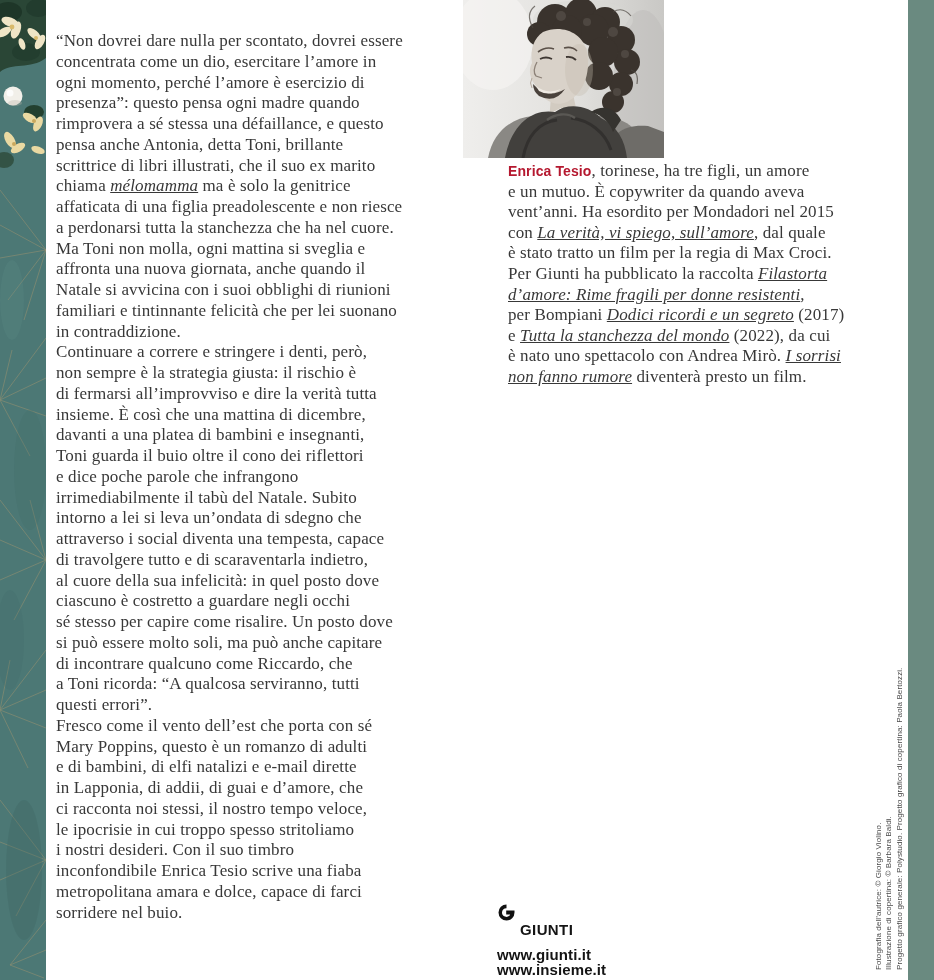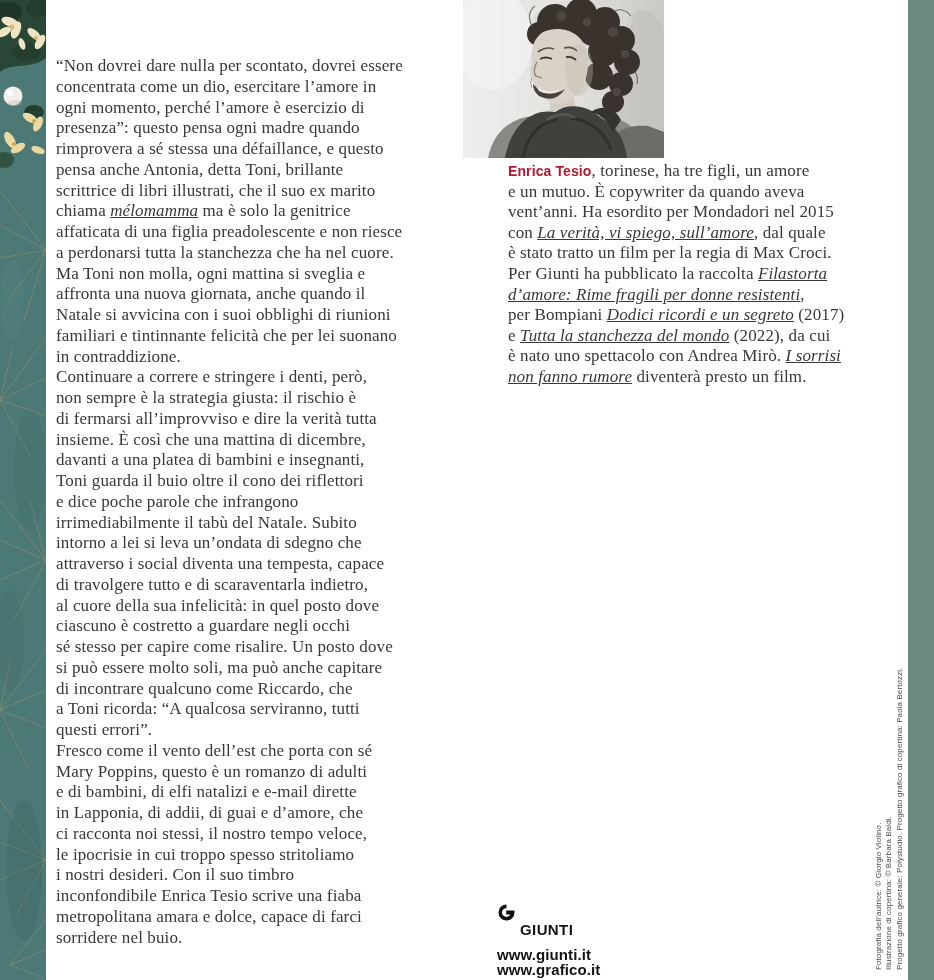--- a/index.html
+++ b/index.html
@@ -3,21 +3,21 @@
 <meta charset="utf-8">
 <style>
   html,body{margin:0;padding:0;}
   body{
     width:934px;height:980px;position:relative;background:#ffffff;
     font-family:"Liberation Serif",serif;overflow:hidden;
   }
   .left-strip{position:absolute;left:0;top:0;width:46px;height:980px;}
   .right-strip{position:absolute;left:908px;top:0;width:26px;height:980px;background:#6a8a80;}
   .blurb{
-    position:absolute;left:56px;top:56px;width:404px;
+    position:absolute;left:56px;top:31px;width:404px;
     font-size:17px;line-height:20.75px;color:#383838;letter-spacing:0.12px;
     white-space:nowrap;
   }
   .bio{
     position:absolute;left:508px;top:161px;width:370px;
     font-size:17px;line-height:20.6px;color:#383838;letter-spacing:0.12px;
     white-space:nowrap;
   }
   .it{font-style:italic;text-decoration:underline;}
   .author-name{
@@ -173,21 +173,21 @@
   <div class="logo-row">
     <span style="display:inline-flex;">
       <svg width="19" height="19" viewBox="0 0 19 19" xmlns="http://www.w3.org/2000/svg">
         <path d="M9.5,1.5 A8,8 0 1,0 17.5,9.5 L17.5,7.6 L9.2,7.6 L9.2,11.4 L13.2,11.4 A4.3,4.3 0 1,1 9.5,5.2 Z" fill="#111111"></path>
       </svg>
     </span>
     <span class="logo-text">GIUNTI</span>
   </div>
   <div class="urls">
     <div>www.giunti.it</div>
-    <div>www.grafico.it</div>
+    <div>www.insieme.it</div>
   </div>
 </div>
 
 <div class="credits">
   <div>Fotografia dell’autrice: © Giorgio Violino.</div>
   <div>Illustrazione di copertina: © Barbara Baldi.</div>
   <div>Progetto grafico generale: Polystudio. Progetto grafico di copertina: Paola Bertozzi.</div>
 </div>
 
 </body></html>

